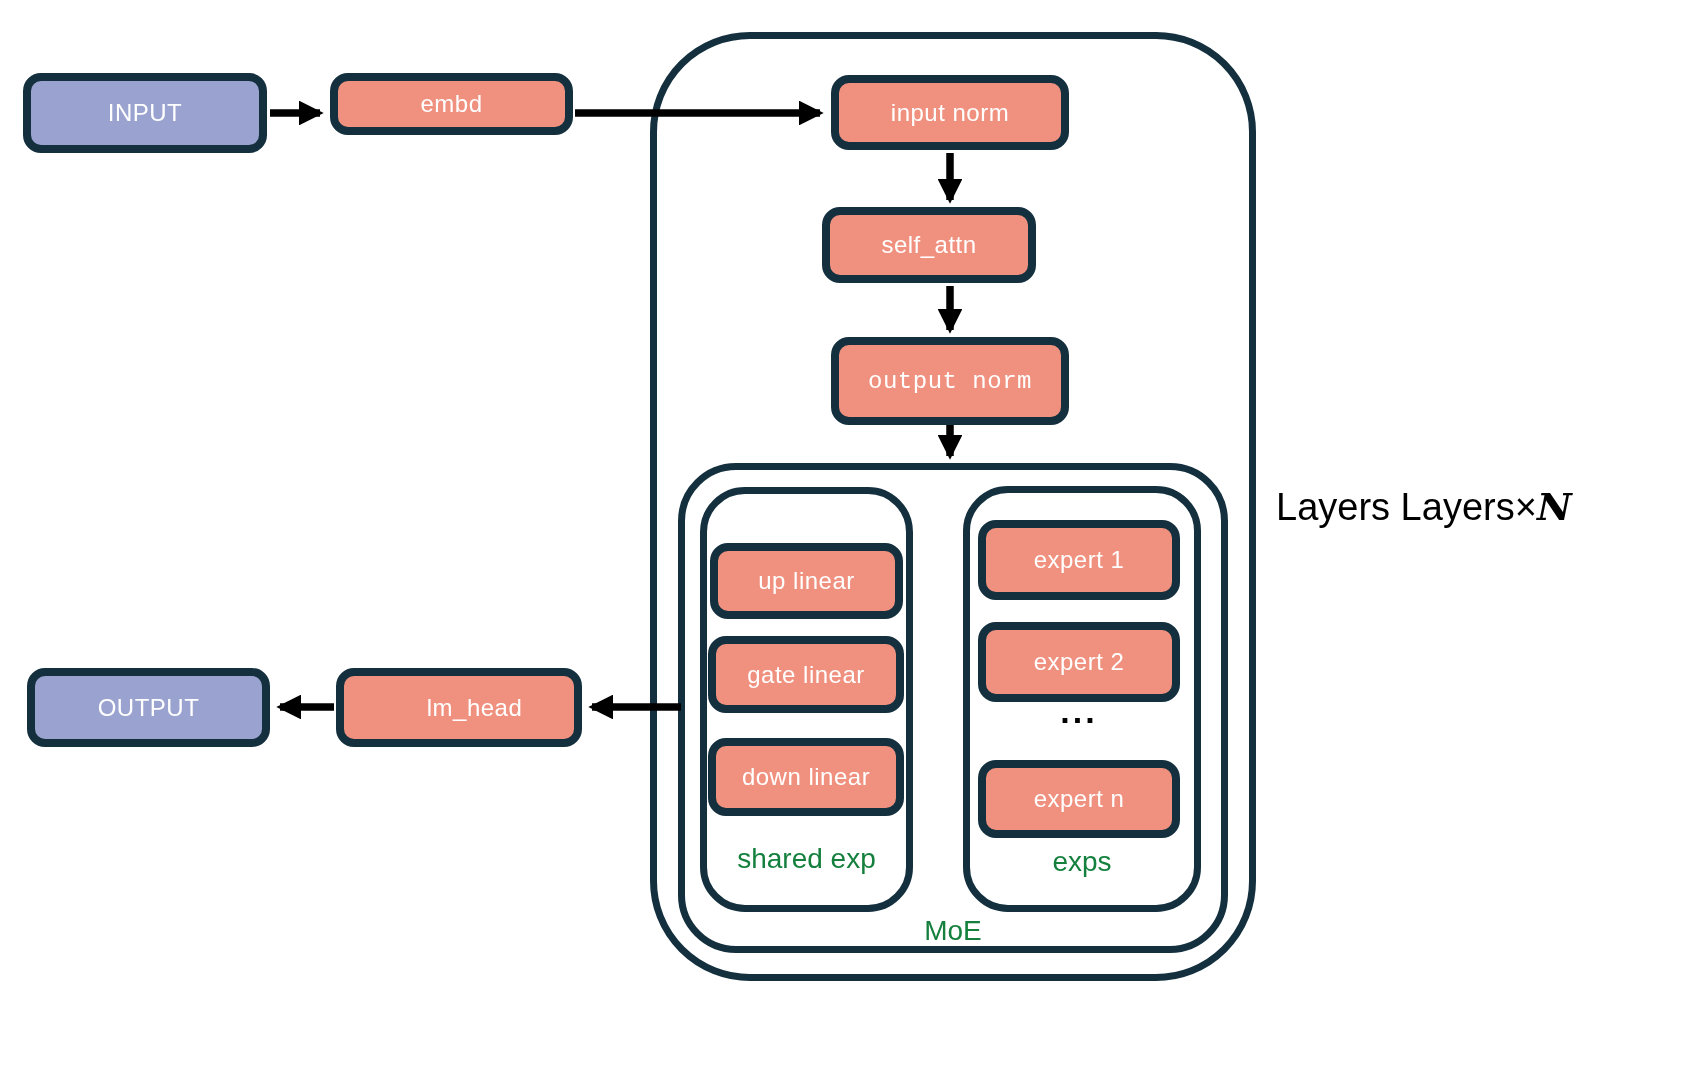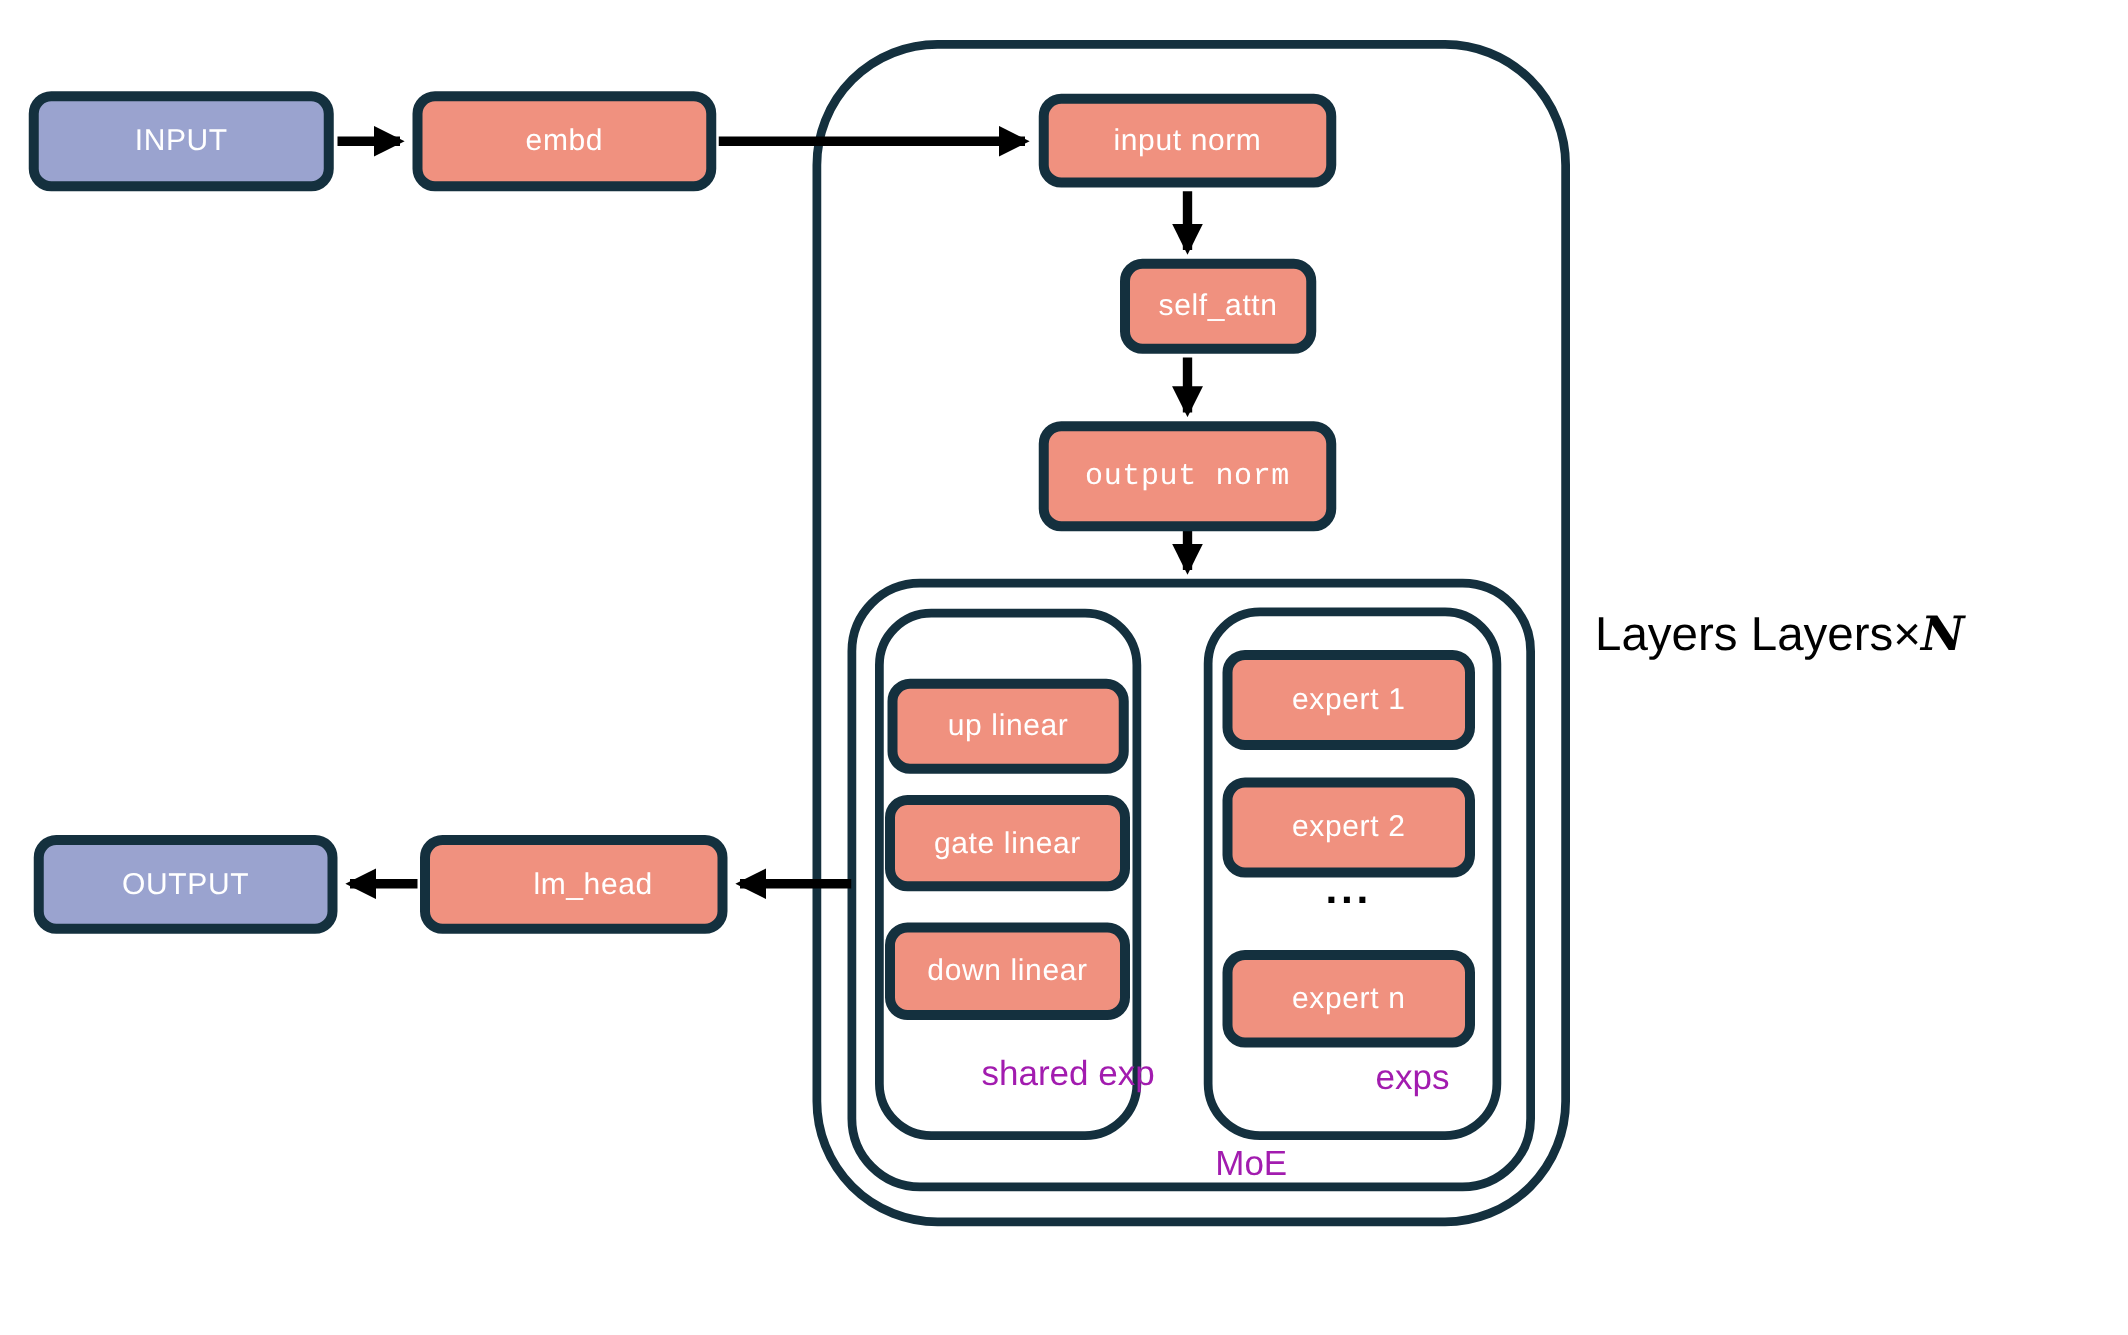--- a/index.html
+++ b/index.html
@@ -37,25 +37,24 @@
     border-radius: 18px;
     color: #ffffff;
     font-size: 24px;
     letter-spacing: 0.5px;
     white-space: nowrap;
   }
   .salmon   { background: var(--salmon); }
   .lavender { background: var(--lavender); }
   .lbl {
     position: absolute;
-    color: #a21caf;
+    color: #15803d;
     font-size: 28px;
     text-align: center;
     white-space: nowrap;
-    padding-left: 48px;
   }
   .title {
     position: absolute;
     left: 1276px; top: 484px;
     color: #000000;
     font-size: 38px;
     white-space: nowrap;
   }
   .title .math-n {
     font-family: "DejaVu Serif", serif;
@@ -93,26 +92,26 @@
     <line x1="270" y1="113" x2="320" y2="113" stroke="#000000" stroke-width="7.5" marker-end="url(#ah)"></line>
     <line x1="575" y1="113" x2="820" y2="113" stroke="#000000" stroke-width="7.5" marker-end="url(#ah)"></line>
     <line x1="950" y1="153" x2="950" y2="200" stroke="#000000" stroke-width="7.5" marker-end="url(#ah)"></line>
     <line x1="950" y1="286" x2="950" y2="330" stroke="#000000" stroke-width="7.5" marker-end="url(#ah)"></line>
     <line x1="950" y1="415" x2="950" y2="456" stroke="#000000" stroke-width="7.5" marker-end="url(#ah)"></line>
     <line x1="681" y1="707" x2="592" y2="707" stroke="#000000" stroke-width="7.5" marker-end="url(#ah)"></line>
     <line x1="334" y1="707" x2="280" y2="707" stroke="#000000" stroke-width="7.5" marker-end="url(#ah)"></line>
   </svg>
 
   <div class="node lavender" style="left:23px; top:73px; width:244px; height:80px;">INPUT</div>
-  <div class="node salmon" style="left:330px; top:73px; width:243px; height:80px;">embd</div>
+  <div class="node salmon" style="left:330px; top:73px; width:243px; height:62px;">embd</div>
   <div class="node lavender" style="left:27px; top:668px; width:243px; height:79px;">OUTPUT</div>
   <div class="node salmon" style="left:336px; top:668px; width:246px; height:79px;padding-left:31px;">lm_head</div>
 
   <div class="node salmon" style="left:831px; top:75px; width:238px; height:75px;">input norm</div>
-  <div class="node salmon" style="left:896px; top:207px; width:157px; height:76px;">self_attn</div>
+  <div class="node salmon" style="left:822px; top:207px; width:214px; height:76px;">self_attn</div>
   <div class="node salmon" style="left:831px; top:337px; width:238px; height:88px;font-family:Liberation Mono, monospace;">output norm</div>
 
   <div class="node salmon" style="left:710px; top:543px; width:193px; height:76px;">up linear</div>
   <div class="node salmon" style="left:708px; top:636px; width:196px; height:77px;">gate linear</div>
   <div class="node salmon" style="left:708px; top:738px; width:196px; height:78px;">down linear</div>
 
   <div class="node salmon" style="left:978px; top:520px; width:202px; height:80px;">expert 1</div>
   <div class="node salmon" style="left:978px; top:622px; width:202px; height:80px;">expert 2</div>
   <div class="ellipsis">...</div>
   <div class="node salmon" style="left:978px; top:760px; width:202px; height:78px;">expert n</div>

